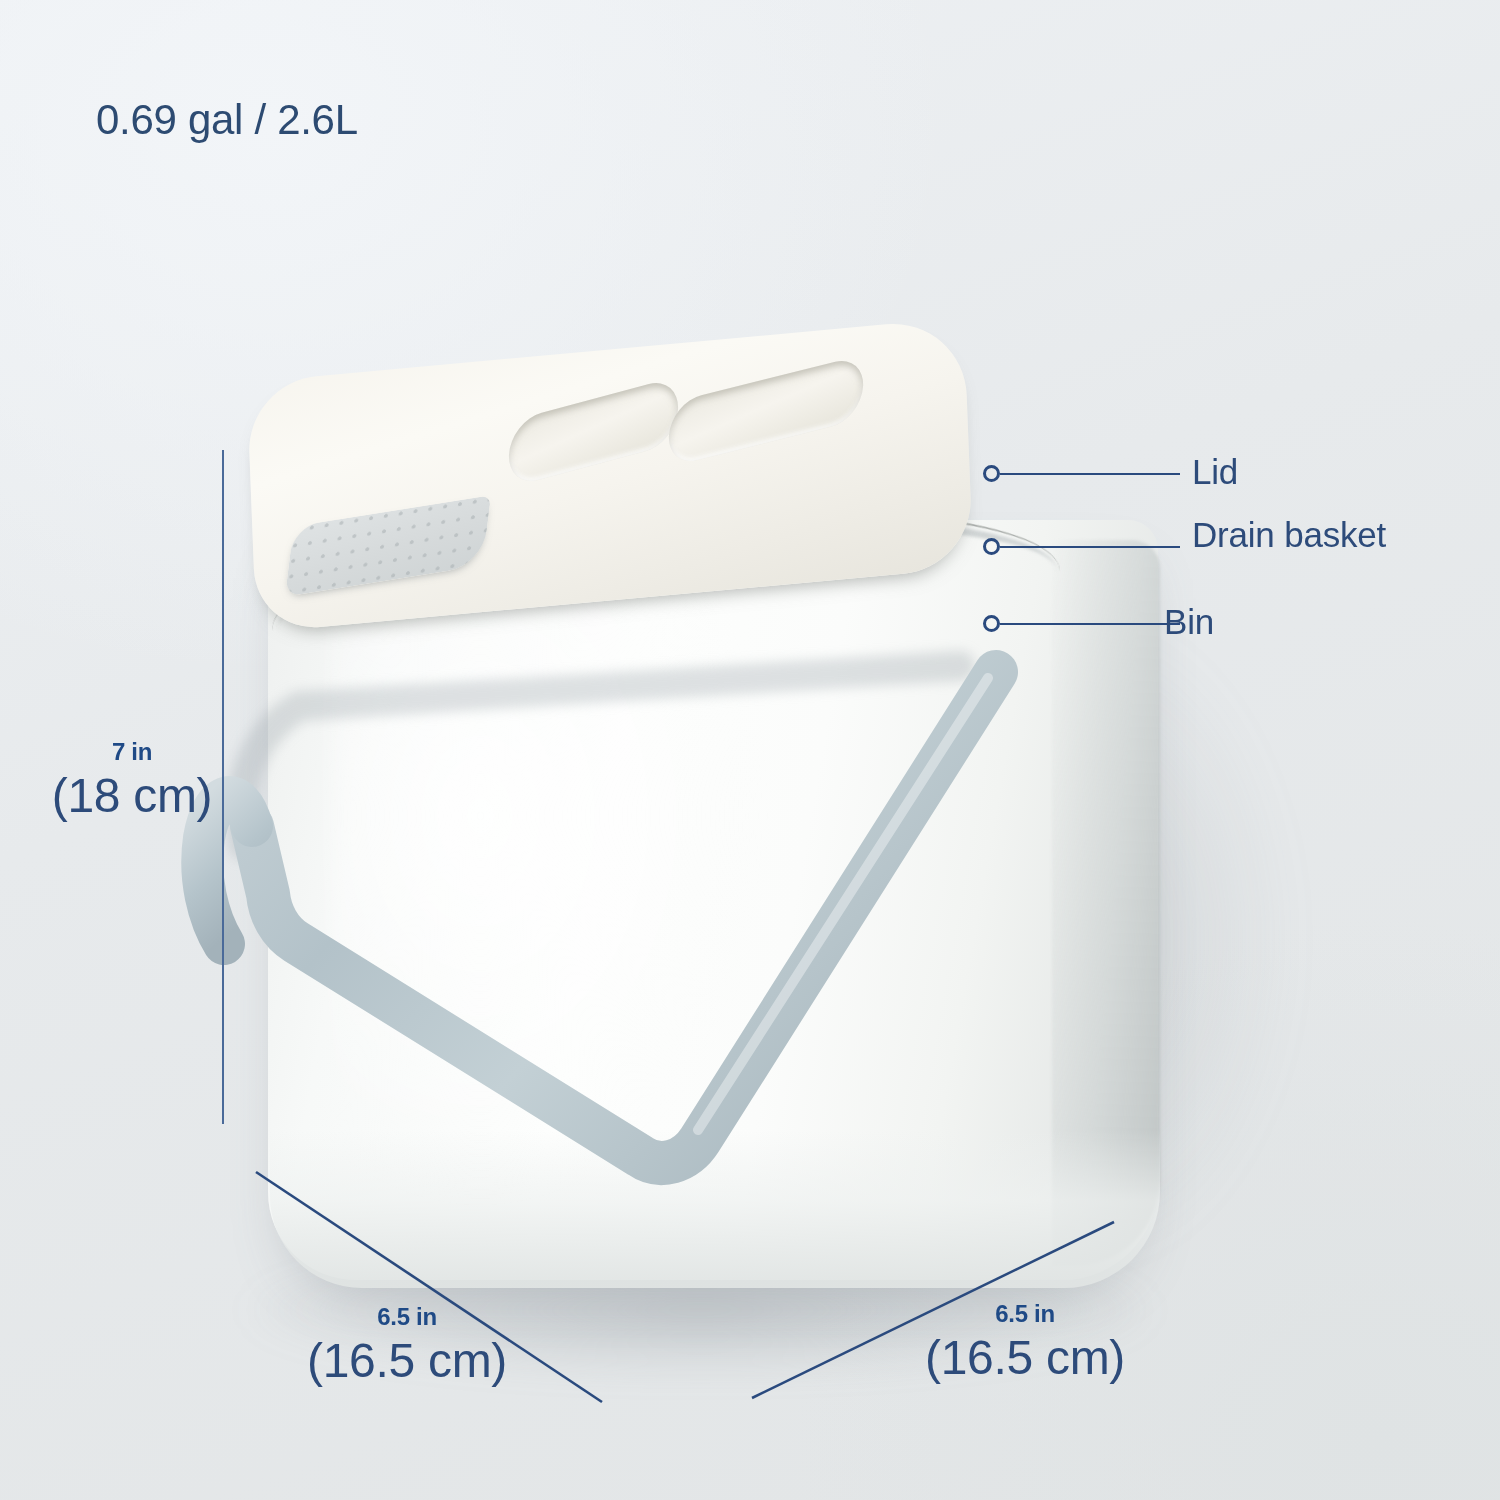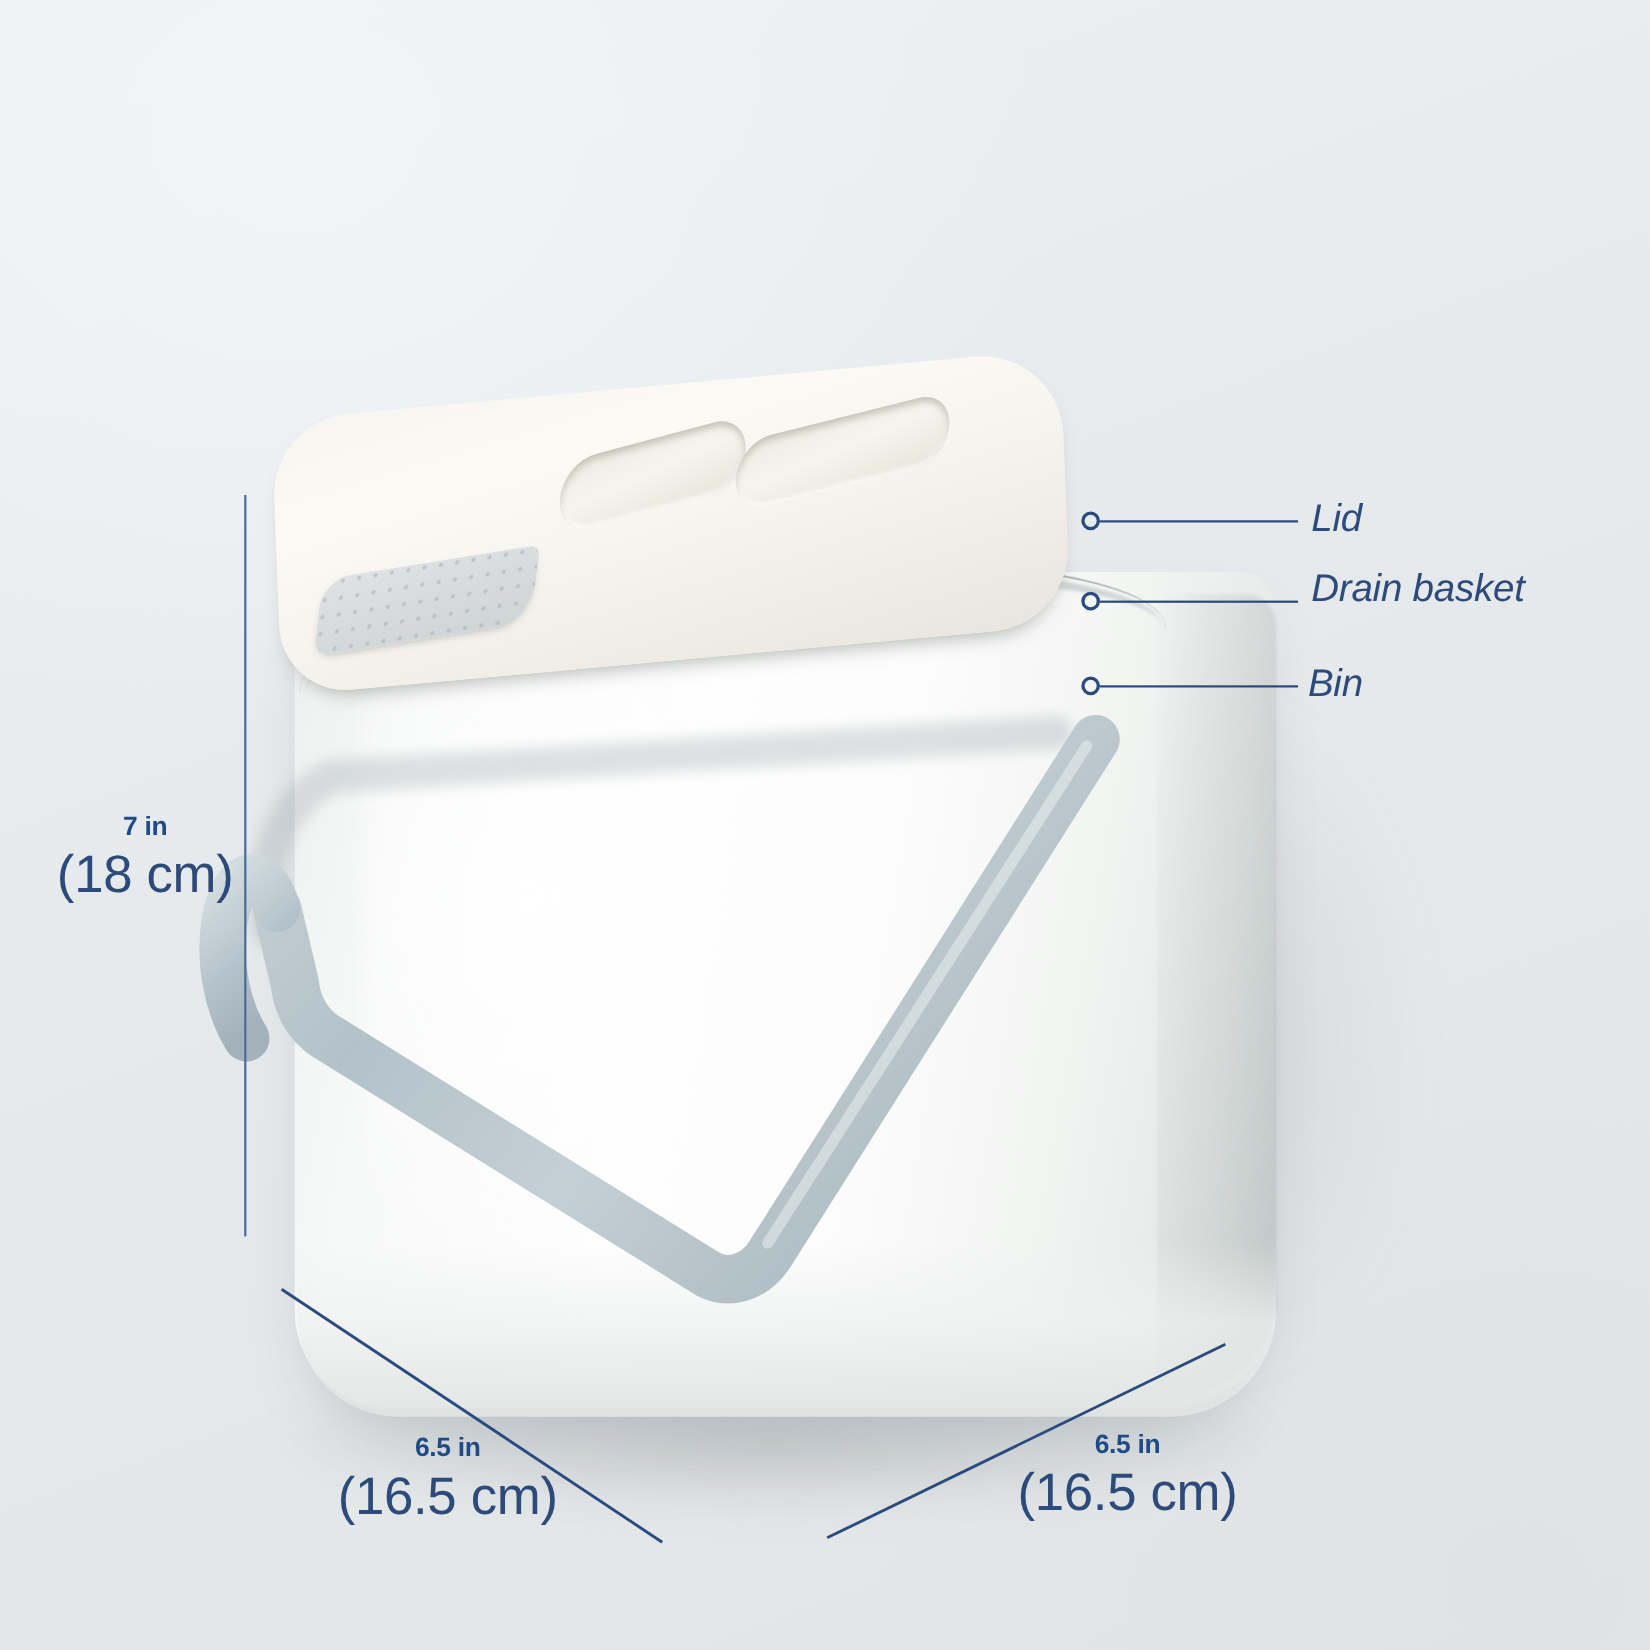--- a/index.html
+++ b/index.html
@@ -162,21 +162,21 @@
       linear-gradient(170deg, #dfe3e4 0%, #d6dadb 55%, #cfd4d5 100%);
     border-radius:26px 10px 34px 16px;
     transform:rotate(-9deg) skewX(-16deg);
     box-shadow:0 4px 8px -4px rgba(120,128,132,0.6);
   }
 
   
   .handle-svg { position:absolute; left:0; top:0; width:1500px; height:1500px; }
 
   
-  #annotations { position:absolute; left:0; top:0; width:1424px; height:1500px;font-style:italic; }
+  #annotations { position:absolute; left:0; top:0; width:1424px; height:1500px; }
   .anno-line {
     position:absolute;
     height:0;
     border-top:2px solid #2a4a7e;
   }
   .anno-dot {
     position:absolute;
     width:17px; height:17px;
     border:3px solid #2a4a7e;
     border-radius:50%;
@@ -217,20 +217,21 @@
   #dim-height { left:42px; top:738px; width:180px; }
   #dim-width-left { left:282px; top:1303px; width:250px; }
   #dim-width-right { left:900px; top:1300px; width:250px; }
 </style>
 </head>
 <body>
 
 <div id="stage">
 
   <div id="header">
+    <div id="subtitle">0.69 gal / 2.6L</div>
   </div>
 
   <div id="product">
 
     <div class="right-shadow"></div>
     <div class="floor-shadow"></div>
 
     <div class="bin-body"></div>
     <div class="bin-right-face"></div>
     <div class="bin-bottom-sweep"></div>
@@ -293,21 +294,21 @@
     <div class="anno-dot" style="left:983px; top:465px;"></div>
     <div class="anno-line" style="left:1000px; top:473px; width:180px;"></div>
     <div class="anno-label" style="left:1192px; top:452px;">Lid</div>
 
     <div class="anno-dot" style="left:983px; top:538px;"></div>
     <div class="anno-line" style="left:1000px; top:546px; width:180px;"></div>
     <div class="anno-label" style="left:1192px; top:515px;">Drain basket</div>
 
     <div class="anno-dot" style="left:983px; top:615px;"></div>
     <div class="anno-line" style="left:1000px; top:623px; width:180px;"></div>
-    <div class="anno-label" style="left:1189px; top:602px;">Bin</div>
+    <div class="anno-label" style="left:1164px; top:602px;">Bin</div>
   </div>
 
   <div id="dimensions">
 
     <div class="dim-v"></div>
 
     <svg class="dim-diag" viewBox="0 0 1500 1500">
       <line x1="256" y1="1172" x2="602" y2="1402" stroke="#2a4a7e" stroke-width="2.6"></line>
       <line x1="752" y1="1398" x2="1114" y2="1222" stroke="#2a4a7e" stroke-width="2.6"></line>
     </svg>

